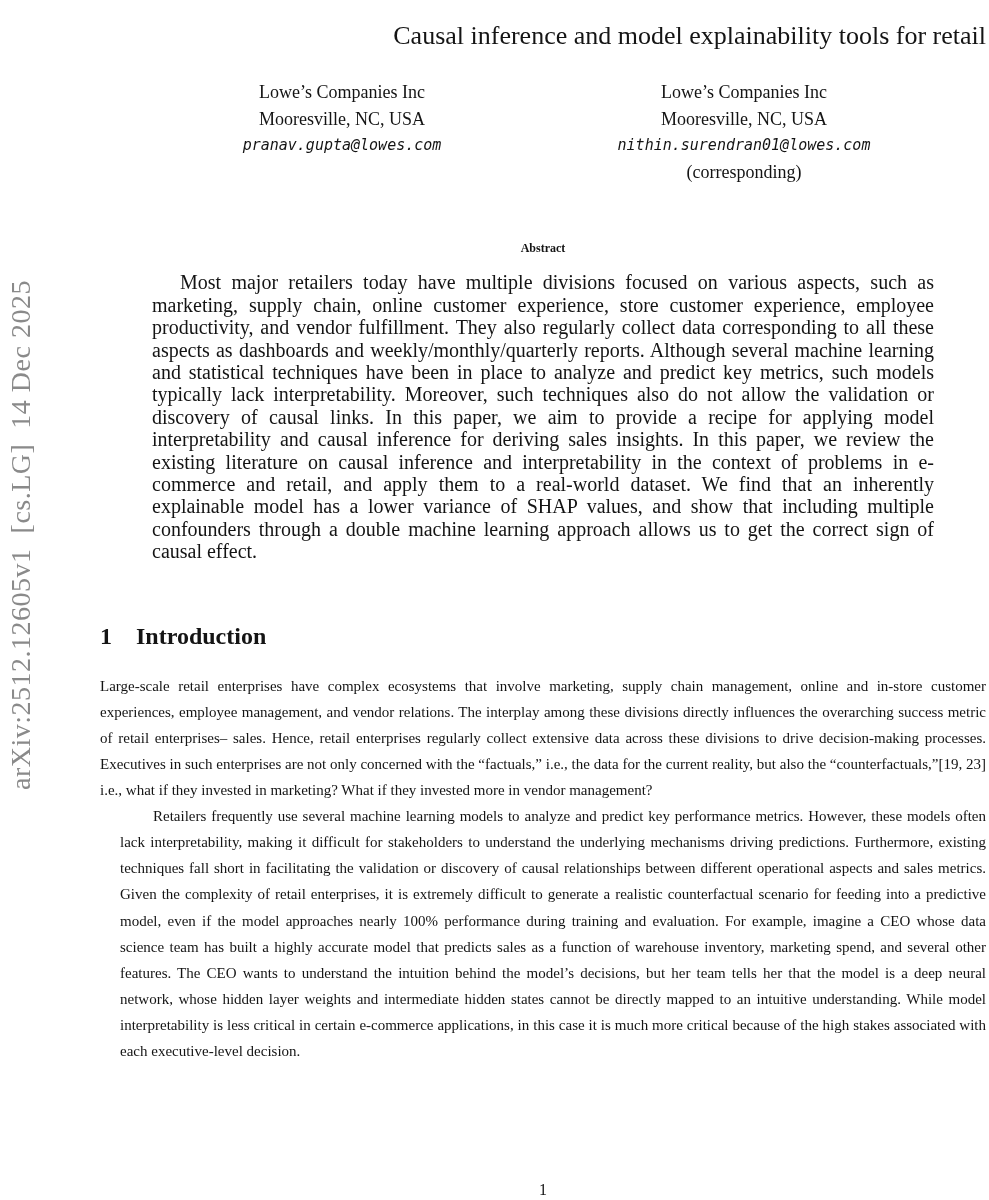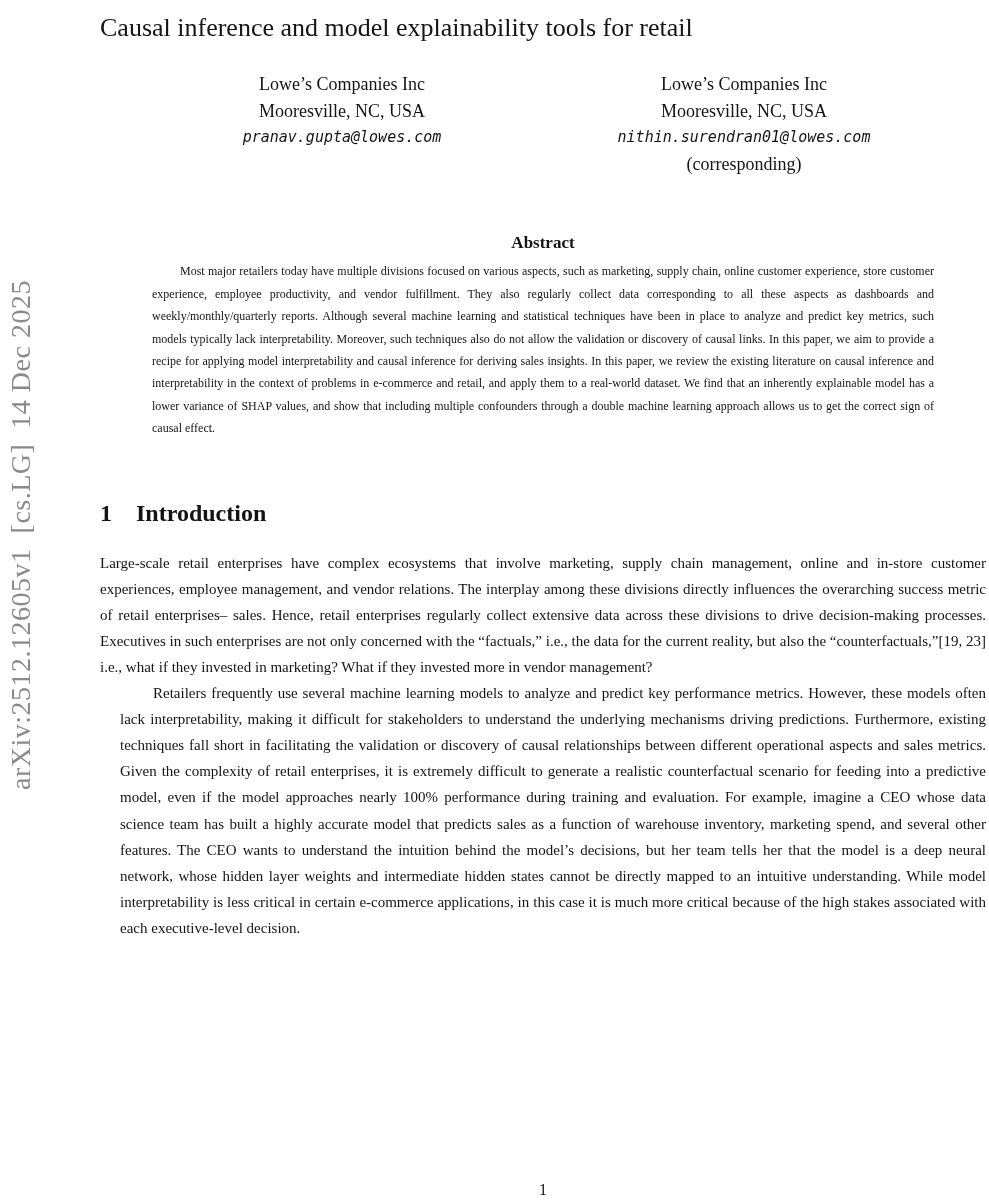--- a/index.html
+++ b/index.html
@@ -23,24 +23,24 @@
     font-size: 28px;
     color: #8a8a8a;
     letter-spacing: 0.5px;
   }
   .content {
     position: absolute;
     left: 100px; top: 0;
     width: 886px;
   }
   .title {
-    text-align: left;
+    text-align: right;
     font-size: 26px;
     font-weight: normal;
-    margin-top: 12px;
+    margin-top: 20px;
     line-height: 32px;
   }
   .authors {
     display: flex;
     justify-content: center;
     gap: 30px;
     margin-top: 27px;
   }
   .author {
     width: 372px;
@@ -49,26 +49,26 @@
     line-height: 26.6px;
   }
   .author .email {
     font-family: "DejaVu Sans Mono", monospace;
     font-size: 15px;
     font-style: italic;
   }
   .abstract-heading {
     text-align: center;
     font-weight: bold;
-    font-size: 17px;
+    font-size: 12px;
     margin-top: 56px;
   }
   .abstract-body {
-    margin: 7px 52px 0 52px;
-    font-size: 12px;
+    margin: 15px 52px 0 52px;
+    font-size: 20px;
     line-height: 22.4px;
     text-align: justify;
     text-indent: 28px;
   }
   .section-heading {
     margin-top: 60px;
     font-size: 24px;
     font-weight: bold;
   }
   .sec-num { margin-right: 24px; }

